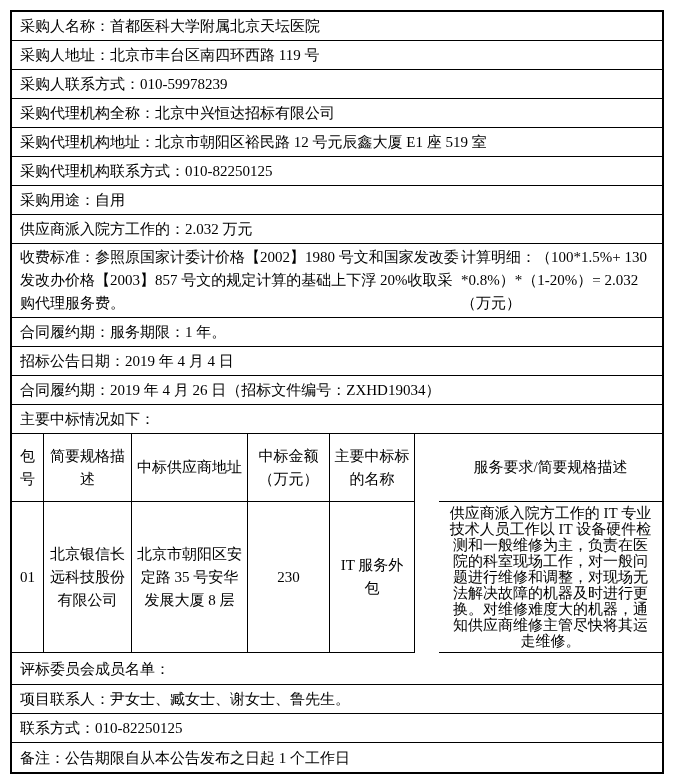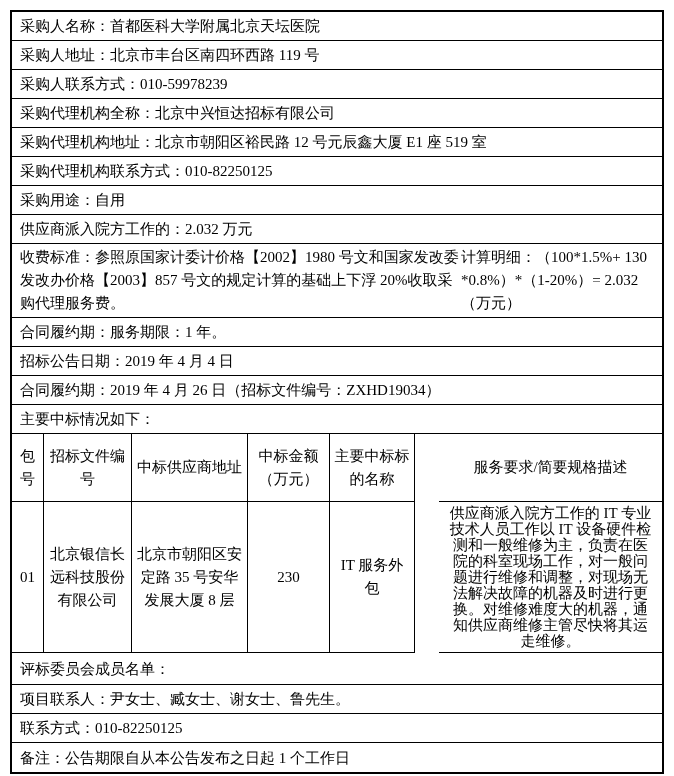--- a/index.html
+++ b/index.html
@@ -83,21 +83,21 @@
       <p><span>计算明细：</span><span>（100*1.5%+ 130 *0.8%）*（1-20%）= 2.032（万元）</span></p>
     </div>
 
     <div class="trow"><span>合同履约期：</span><span>服务期限：1 年。</span></div>
     <div class="trow"><span>招标公告日期：</span><span>2019 年 4 月 4 日</span></div>
     <div class="trow"><span>合同履约期：</span><span>2019 年 4 月 26 日（招标文件编号：ZXHD19034）</span></div>
     <div class="trow"><span>主要中标情况如下：</span><span></span></div>
 
     <div class="award">
       <div class="acell">包号</div>
-      <div class="acell">招标文件编号</div>
+      <div class="acell">简要规格描述</div>
       <div class="acell">中标供应商地址</div>
       <div class="acell">中标金额（万元）</div>
       <div class="acell">主要中标标的名称</div>
       <div class="acell col-last">服务要求/简要规格描述</div>
 
       <div class="acell">01</div>
       <div class="acell">北京银信长远科技股份有限公司</div>
       <div class="acell">北京市朝阳区安定路 35 号安华发展大厦 8 层</div>
       <div class="acell">230</div>
       <div class="acell">IT 服务外包</div>

